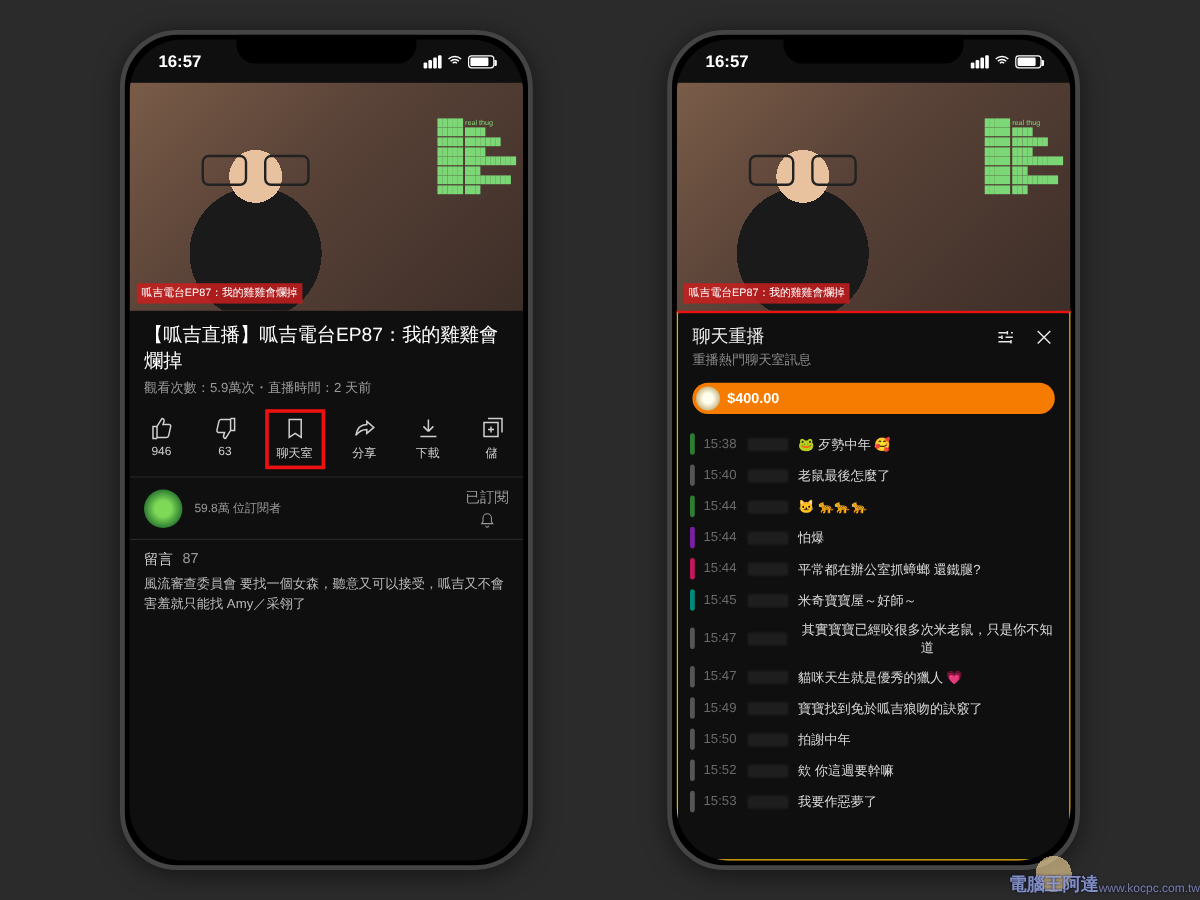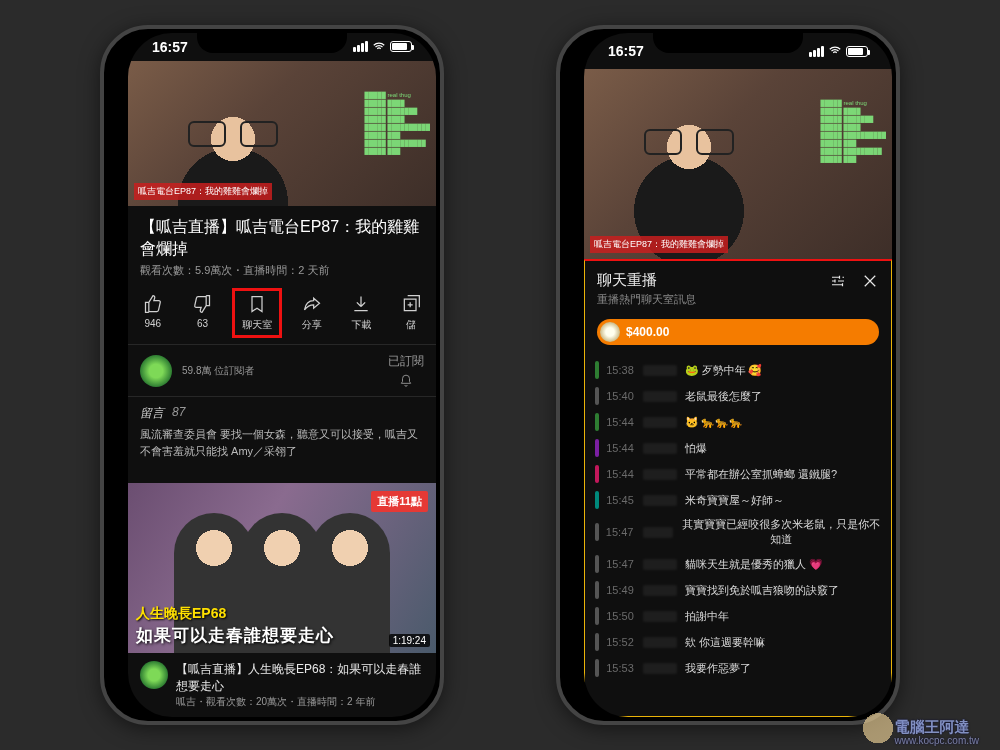--- a/index.html
+++ b/index.html
@@ -6,21 +6,21 @@
   body { background:#2B2B2B; width:1000px; height:750px; position:relative; overflow:hidden; }
   .phone {
     position:absolute; width:344px; height:700px; top:25px; background:#000;
     border:4px solid #444; border-radius:48px; box-shadow:0 0 0 2px #000 inset, 0 4px 20px rgba(0,0,0,.5);
     overflow:hidden;
   }
   .phone.left { left:100px; }
   .phone.right { left:556px; }
   .notch { position:absolute; top:0; left:50%; transform:translateX(-50%);
     width:150px; height:24px; background:#000; border-radius:0 0 16px 16px; z-index:50; }
-  .screen { position:absolute; inset:4px; border-radius:44px; overflow:hidden; background:#0f0f0f; display:flex; flex-direction:column;margin-left:20px; }
+  .screen { position:absolute; inset:4px; border-radius:44px; overflow:hidden; background:#0f0f0f; display:flex; flex-direction:column; }
   .statusbar { height:36px; display:flex; justify-content:space-between; align-items:center;
     padding:0 24px; color:#fff; font-size:14px; font-weight:600; }
   .statusbar .right-icons { display:flex; gap:4px; align-items:center; }
   .sig { display:inline-flex; gap:1px; align-items:flex-end; }
   .sig i { width:3px; background:#fff; border-radius:1px; }
   .sig i:nth-child(1){height:5px}.sig i:nth-child(2){height:7px}.sig i:nth-child(3){height:9px}.sig i:nth-child(4){height:11px}
   .wifi { width:14px; height:14px; }
   .batt { width:22px; height:11px; border:1px solid #fff; border-radius:3px; position:relative; }
   .batt::after { content:""; position:absolute; right:-3px; top:3px; width:2px; height:5px; background:#fff; border-radius:0 1px 1px 0;}
   .batt i { position:absolute; left:1px; top:1px; bottom:1px; width:75%; background:#fff; border-radius:1px; }
@@ -50,21 +50,21 @@
   .action.chatroom { outline:3px solid #e11; outline-offset:1px; }
 
   .channel { display:flex; align-items:center; gap:10px; padding:8px 12px; border-top:1px solid #272727; border-bottom:1px solid #272727;}
   .avatar { width:32px; height:32px; border-radius:50%; background:radial-gradient(circle,#7ed957 30%,#2e7d32 70%); }
   .ch-text { flex:1; color:#fff; }
   .ch-name { font-size:13px; }
   .ch-subs { font-size:10px; color:#9a9a9a; }
   .sub-btn { color:#9a9a9a; font-size:12px; display:flex; align-items:center; gap:4px;flex-direction:column;}
   .bell{width:14px;height:14px;stroke:#9a9a9a;fill:none;stroke-width:1.5}
 
-  .comments-head { padding:8px 12px 4px; color:#d0d0d0; font-size:12px; display:flex; gap:8px;font-style:italic;}
+  .comments-head { padding:8px 12px 4px; color:#d0d0d0; font-size:12px; display:flex; gap:8px;}
   .comments-head .count{color:#9a9a9a}
   .comment { padding:0 12px 24px; color:#bababa; font-size:11px; line-height:1.5;}
 
   .next-vid { position:relative; margin:0; }
   .next-thumb { height:170px; background:linear-gradient(120deg,#6b4e71 0%,#8a6b8f 40%,#4a5a6b 100%); position:relative; overflow:hidden;}
   .people { position:absolute; inset:0; display:flex; align-items:flex-end; justify-content:center; gap:-10px;}
   .people i{ width:80px; height:140px; background:radial-gradient(circle at 50% 25%,#f0d0b0 0,#f0d0b0 18px,transparent 18px),
              linear-gradient(#333,#333); border-radius:40px 40px 0 0; margin:0 -6px;}
   .live-badge { position:absolute; top:8px; right:8px; background:#e53935; color:#fff; font-size:11px; font-weight:700; padding:3px 6px; border-radius:2px;}
   .ep-tag { position:absolute; left:8px; bottom:30px; color:#ffe000; font-size:14px; font-weight:800; text-shadow:1px 1px 2px #000;}
@@ -84,22 +84,22 @@
   .superchat { margin:4px 12px 8px; display:inline-flex; align-items:center; gap:6px; background:#f57c00; color:#fff;
     border-radius:14px; padding:3px 10px 3px 3px; font-size:12px; font-weight:600;}
   .superchat i{width:20px;height:20px;border-radius:50%;background:radial-gradient(circle,#ffe 30%,#cb8 70%)}
   .chat-list { flex:1; overflow:hidden; padding:4px 10px; }
   .msg { display:flex; align-items:center; gap:8px; padding:4px 0; font-size:11px;text-align:center; }
   .msg .ts{ color:#6a6a6a; min-width:30px; }
   .msg .usr{ width:34px; height:11px; background:#3a3a3a; border-radius:2px; filter:blur(1px); opacity:.35;}
   .msg .edge{ width:4px; height:18px; border-radius:2px; margin-right:-2px;}
   .msg .txt{ color:#d8d8d8; }
 
-  .watermark { position:absolute; right:21px; bottom:4px; font-size:10px; color:rgba(200,210,255,.55);
-    text-shadow:0 0 2px #003; display:flex; flex-direction:column; align-items:flex-start; line-height:1.1;}
+  .watermark { position:absolute; right:0; bottom:4px; font-size:10px; color:rgba(200,210,255,.55);
+    text-shadow:0 0 2px #003; display:flex; align-items:flex-end; line-height:1.1;}
   .watermark .big{font-size:15px;font-weight:700;color:rgba(180,200,255,.7)}
   .wm-face{position:absolute;right:100px;bottom:2px;width:44px;height:36px;border-radius:50%;
     background:radial-gradient(circle at 50% 45%,#ffe0a0 0,#ffe0a0 15px,transparent 15px);opacity:.6}
 </style>
 </head>
 <body>
 
 <div class="phone left">
   <div class="notch"></div>
   <div class="screen">
@@ -193,40 +193,20 @@
           </svg>
       </div>
     </div>
 
     <div class="comments-head">
       <span>留言</span>
       <span class="count">87</span>
     </div>
     <div class="comment">風流審查委員會 要找一個女森，聽意又可以接受，呱吉又不會害羞就只能找 Amy／采翎了</div>
 
-    <div class="next-vid">
-      <div class="next-thumb">
-        <div class="people">
-            <i></i>
-            <i></i>
-            <i></i>
-          </div>
-        <div class="live-badge">直播11點</div>
-        <div class="ep-tag">人生晚長EP68</div>
-        <div class="big-title">如果可以走春誰想要走心</div>
-        <div class="duration">1:19:24</div>
-      </div>
-      <div class="next-meta">
-        <div class="av2"></div>
-        <div class="nm-text">
-          <div>【呱吉直播】人生晚長EP68：如果可以走春誰想要走心</div>
-          <div class="nm-sub">呱吉・觀看次數：20萬次・直播時間：2 年前</div>
-        </div>
-      </div>
-    </div>
 
   </div>
 </div>
 
 <div class="phone right">
   <div class="notch"></div>
   <div class="screen">
     <div class="statusbar">
       <span>16:57</span>
       <span class="right-icons">

